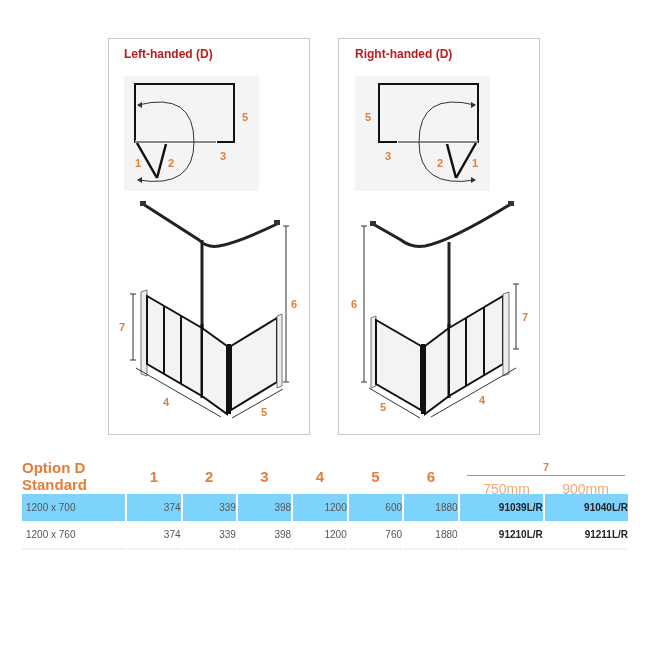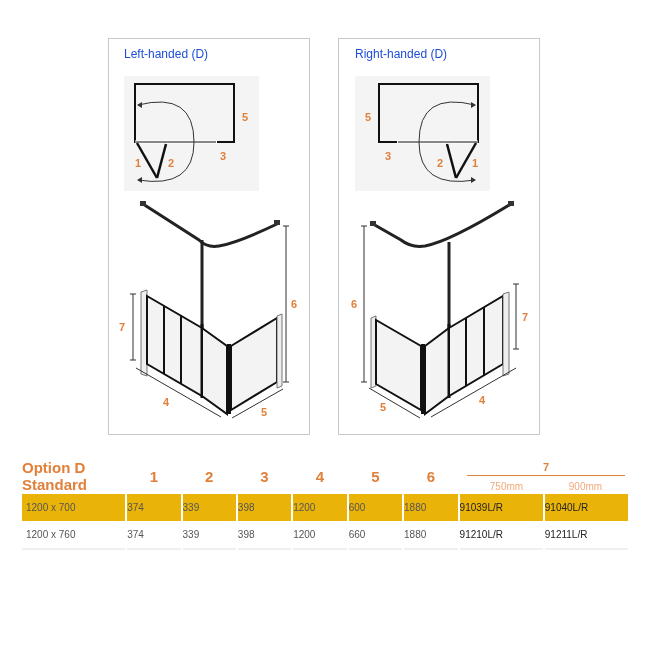--- a/index.html
+++ b/index.html
@@ -1,40 +1,40 @@
 <!DOCTYPE html>
 <html><head>
 <meta charset="utf-8">
 <style>
   html,body{margin:0;padding:0;background:#fff;}
   body{width:650px;height:650px;position:relative;overflow:hidden;font-family:"Liberation Sans",sans-serif;color:#333;}
   .panel{position:absolute;top:38px;width:202px;height:397px;border:1px solid #c8c8c8;background:#fff;box-sizing:border-box;}
   .panel.left{left:108px;}
   .panel.right{left:338px;}
-  .panel-title{position:absolute;left:15px;top:8px;font-size:12px;font-weight:normal;color:#1d4ed8;}
+  .panel-title{position:absolute;left:15px;top:8px;font-size:12px;font-weight:bold;color:#b91c1c;}
   .panel.right .panel-title{left:16px;}
   .plan{position:absolute;top:37px;width:135px;height:115px;background:#f4f4f4;}
   .panel.left .plan{left:15px;}
   .panel.right .plan{left:16px;}
   .plan svg,.iso svg{position:absolute;left:0;top:0;}
   .iso{position:absolute;left:0;top:157px;width:202px;height:240px;}
   .lbl{font-family:"Liberation Sans",sans-serif;font-weight:bold;font-size:11px;fill:#e0803a;}
   table.spec{position:absolute;left:20px;top:458px;width:610px;border-collapse:separate;border-spacing:2px 0;font-size:10px;}
   table.spec th{color:#e0803a;font-weight:bold;font-size:15px;text-align:center;height:36px;vertical-align:middle;padding:0;}
   table.spec th.first{text-align:left;padding-left:0;}
-  table.spec td{text-align:left;height:27px;color:#555;padding:0;}
-  table.spec tr.odd td{background:#eab308;}
+  table.spec td{text-align:right;height:27px;color:#555;padding:0;}
+  table.spec tr.odd td{background:#7dd3fc;}
   table.spec tr.even td{background:#fff;margin-top:40px;}
   table.spec tr.even td{border-bottom:2px solid #f0f0f0;}
   table.spec td.first{text-align:left;padding-left:4px;}
-  table.spec td.code{font-weight:normal;color:#222;}
+  table.spec td.code{font-weight:bold;color:#222;}
   .group7{position:absolute;left:467px;top:461px;width:158px;}
   .g7-num{text-align:center;color:#e0803a;font-weight:bold;font-size:11px;}
   .g7-line{height:1px;background:#e0803a;margin-top:2px;}
-  .g7-subs{display:flex;justify-content:space-around;color:#f0a978;font-size:10px;margin-top:5px;}
+  .g7-subs{display:flex;justify-content:space-around;color:#f0a978;font-size:14px;margin-top:5px;}
 </style>
 </head>
 <body>
 
 <div class="panel left">
   <div class="panel-title">Left-handed (D)</div>
   <div class="plan">
     <svg width="135" height="115" viewBox="0 0 135 115">
       <rect x="11" y="8" width="99" height="58" fill="none" stroke="#111" stroke-width="2"></rect>
       <line x1="11" y1="66" x2="93" y2="66" stroke="#fff" stroke-width="3"></line>
@@ -181,19 +181,19 @@
     <td>1880</td>
     <td class="code">91039L/R</td>
     <td class="code">91040L/R</td>
   </tr>
   <tr class="even">
     <td class="first">1200 x 760</td>
     <td>374</td>
     <td>339</td>
     <td>398</td>
     <td>1200</td>
-    <td>660</td>
+    <td>760</td>
     <td>1880</td>
     <td class="code">91210L/R</td>
     <td class="code">91211L/R</td>
   </tr>
 </tbody>
   </table>
 
 </body></html>

